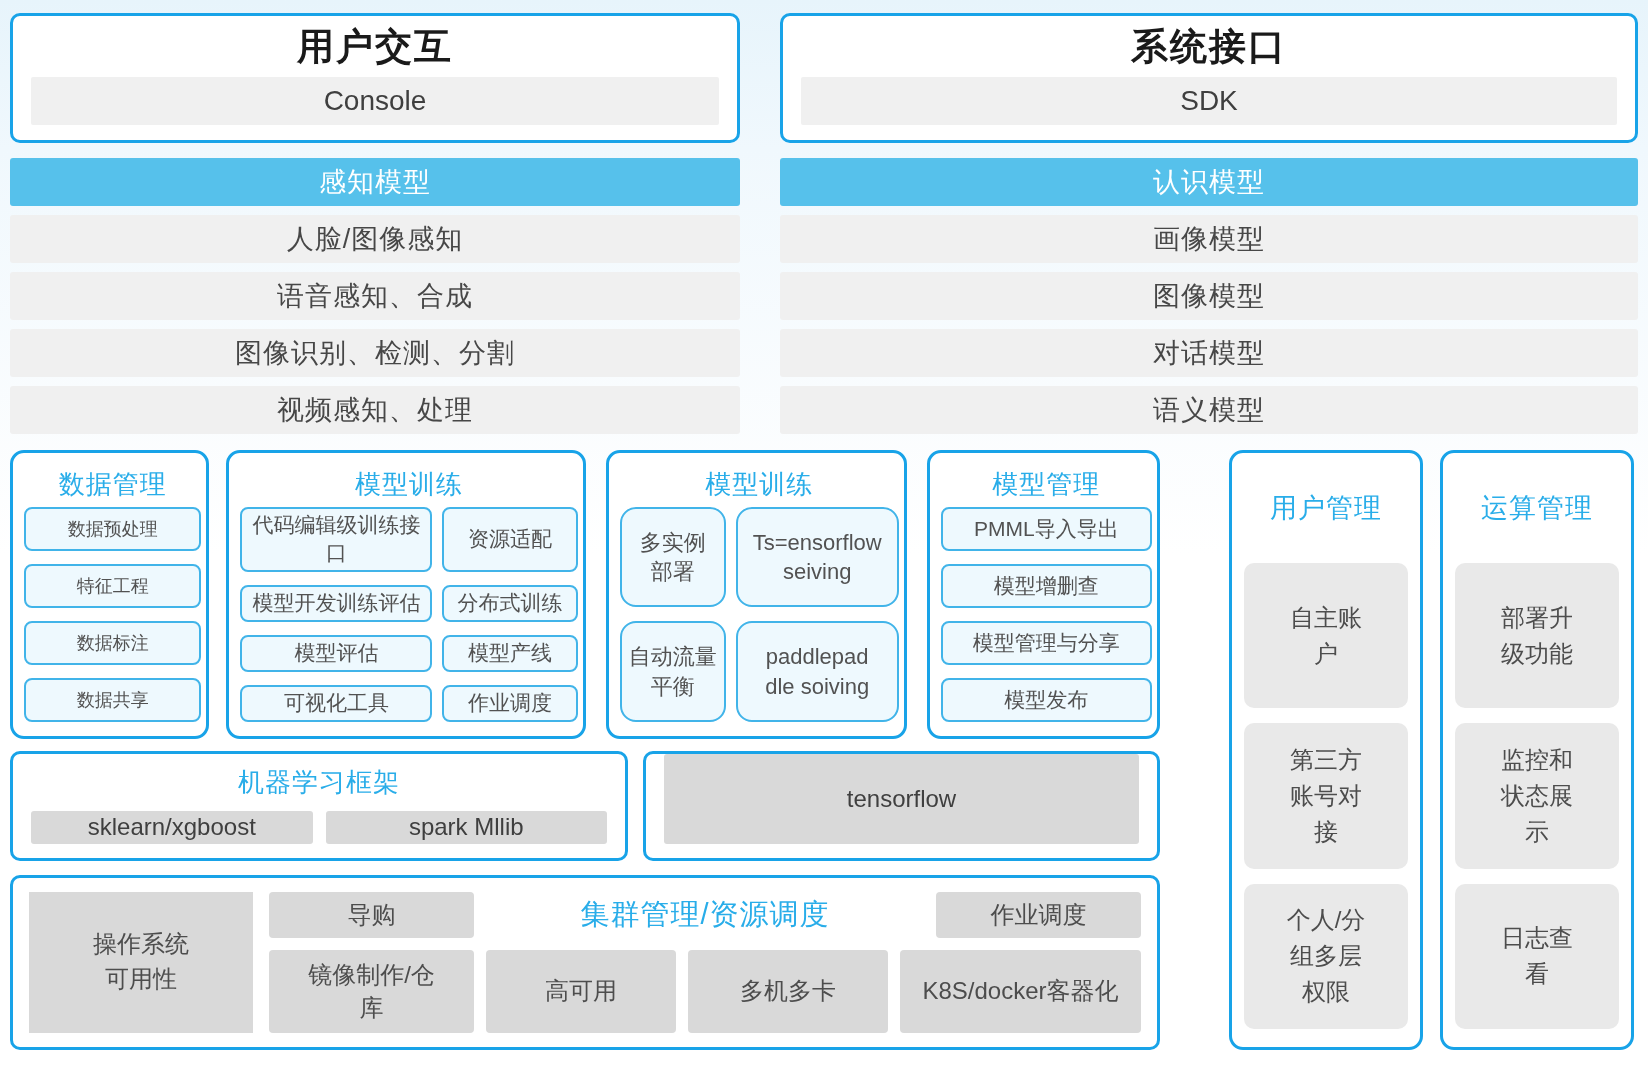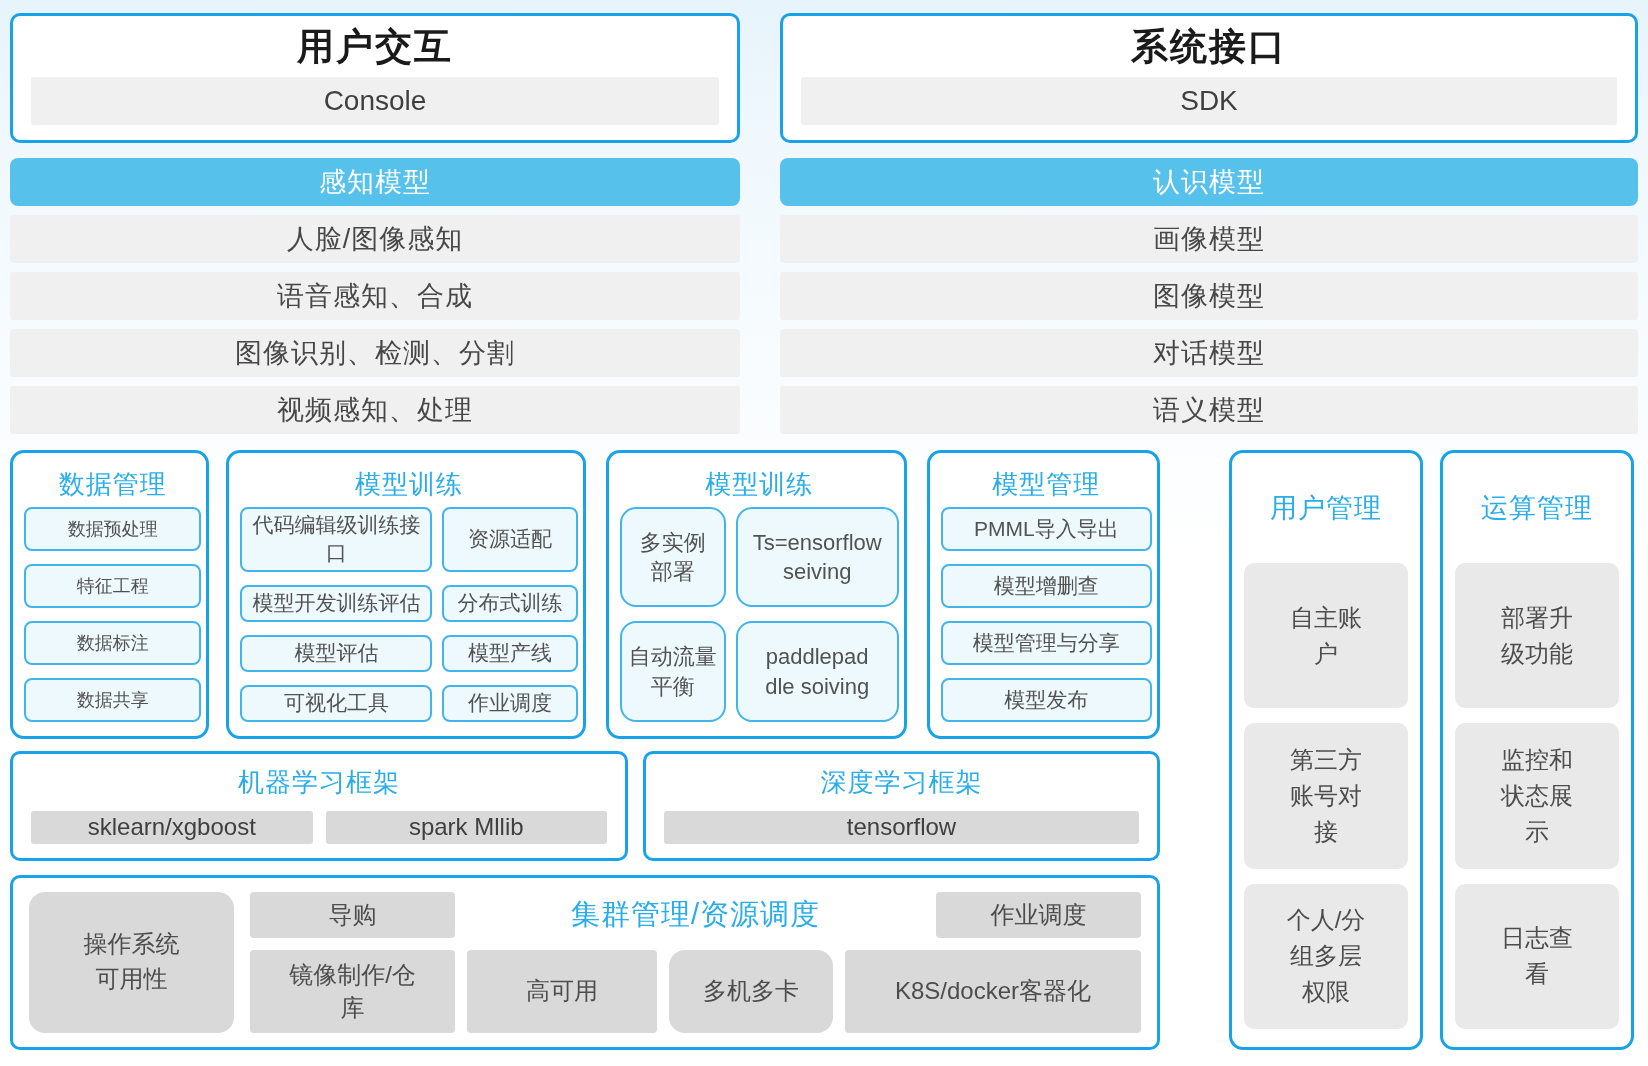--- a/index.html
+++ b/index.html
@@ -26,21 +26,21 @@
     font-size:37px; font-weight:bold; color:#1a1a1a; letter-spacing:2px;
   }
   .panel-graybar {
     height:48px; margin:0 18px 15px 18px; background:#f0f0f0; border-radius:2px;
     display:flex; align-items:center; justify-content:center;
     font-size:28px; color:#3f3f3f;
   }
   
   .bar-row { display:flex; gap:40px; margin-top:15px; height:48px; }
   .blue-bar {
-    background:#56c1eb; border-radius:8px; color:#ffffff; font-size:27px;
+    background:#56c1eb; border-radius:3px; color:#ffffff; font-size:27px;
     display:flex; align-items:center; justify-content:center; letter-spacing:1px;
   }
   .blue-bar.w-left { width:730px; }
   .blue-bar.w-right { flex:1; }
   
   .row-line { display:flex; gap:40px; margin-top:9px; height:48px; }
   .gray-row {
     background:#f0f0f0; border-radius:3px; color:#474747; font-size:27px;
     display:flex; align-items:center; justify-content:center; letter-spacing:1px;
   }
@@ -98,40 +98,40 @@
     background:#d9d9d9; border-radius:3px; color:#3f3f3f; font-size:24px;
     display:flex; align-items:center; justify-content:center; flex:1;
   }
   
   .cluster {
     margin-top:14px; height:176px; background:#ffffff;
     border:3px solid #18a3e8; border-radius:10px;
     display:flex; padding:14px 16px;
   }
   .os-box {
-    width:205px; background:#d9d9d9; border-radius:16px; flex:none;
+    width:224px; background:#d9d9d9; border-radius:0; flex:none;
     display:flex; align-items:center; justify-content:center;
     font-size:24px; color:#4d4d4d; text-align:center; line-height:1.45;
   }
   .cluster-right { flex:1; margin-left:16px; display:flex; flex-direction:column; }
   .cl-row1 { height:46px; display:flex; gap:12px; }
   .cl-row2 { flex:1; margin-top:12px; display:flex; gap:12px; }
   .cl-chip {
     background:#d9d9d9; border-radius:4px; color:#4d4d4d; font-size:24px;
     display:flex; align-items:center; justify-content:center; text-align:center; line-height:1.4;
   }
   .cl-daogou { width:205px; }
   .cl-title {
     flex:1; display:flex; align-items:center; justify-content:center;
     font-size:29px; color:#29ade9; letter-spacing:1px;
   }
   .cl-jobs { width:205px; }
   .cl-image { width:205px; }
   .cl-ha { width:190px; }
-  .cl-multi { width:164px;border-radius:16px; }
+  .cl-multi { width:200px; }
   .cl-k8s { flex:1; }
   
   .side-col {
     width:194px; background:#ffffff; border:3px solid #18a3e8; border-radius:14px;
     display:flex; flex-direction:column; padding:0 12px 18px 12px; flex:none;
   }
   .side-col.second { margin-left:17px; }
   .side-title {
     height:110px; display:flex; align-items:center; justify-content:center;
     font-size:27px; color:#29ade9; letter-spacing:1px;
@@ -237,21 +237,20 @@
 
       <div class="fw-row">
         <div class="fw-box fw-ml">
           <div class="fw-title">机器学习框架</div>
           <div class="fw-bars">
             <div class="gray-chip">sklearn/xgboost</div>
             <div class="gray-chip">spark Mllib</div>
           </div>
         </div>
         <div class="fw-box fw-dl">
-          <div class="fw-title">深度学习框架</div>
           <div class="fw-bars">
             <div class="gray-chip">tensorflow</div>
           </div>
         </div>
       </div>
 
       <div class="cluster">
         <div class="os-box wrap">操作系统
 可用性</div>
         <div class="cluster-right">

